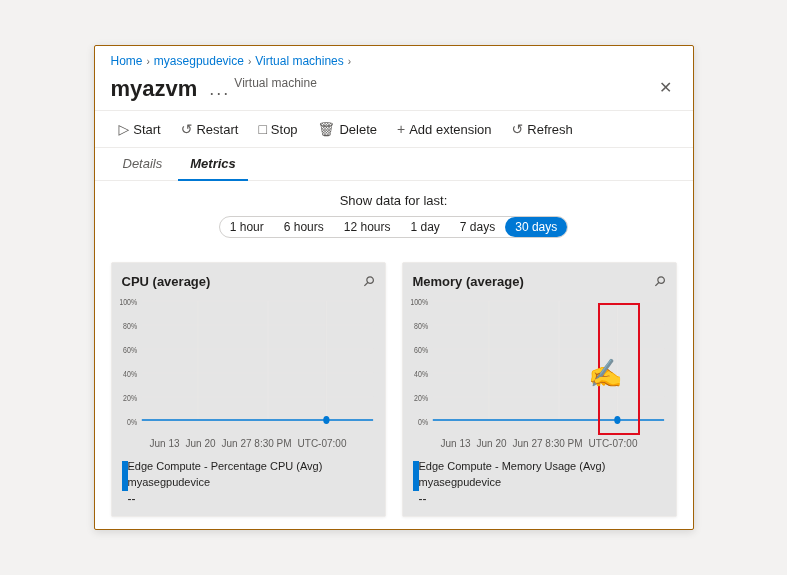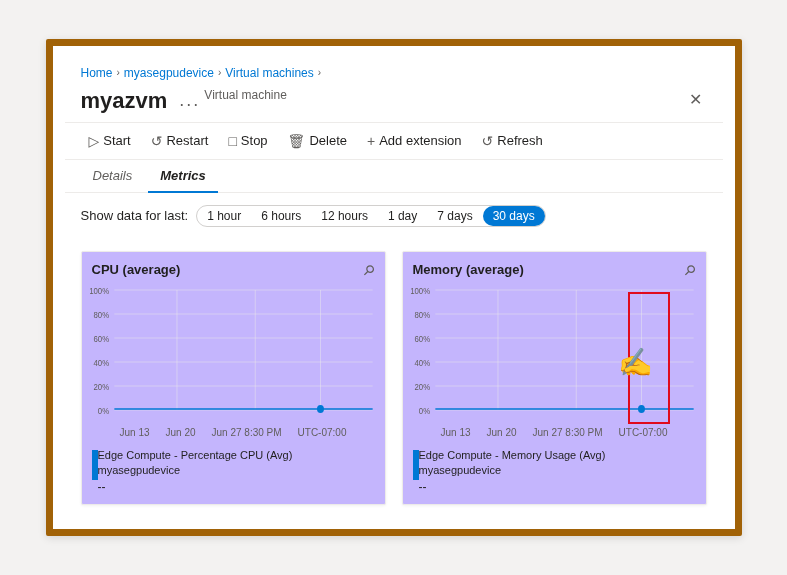--- a/index.html
+++ b/index.html
@@ -8,25 +8,25 @@
       font-size: 13px;
       background: #f3f2f1;
       display: flex;
       justify-content: center;
       align-items: center;
       width: 787px;
       min-height: 575px;
     }
     .panel {
       background: #fff;
-      width: 696px;
-      border: 7px solid #a16207;
+      width: 600px;
+      border: 1px solid #a16207;
       border-radius: 2px;
       box-shadow: 0 2px 8px rgba(0,0,0,0.12);
-      padding: 12px;
+      padding: 0;
     }
     .breadcrumb {
       padding: 8px 16px 4px;
       font-size: 12px;
       color: #0078d4;
       display: flex;
       align-items: center;
       gap: 4px;
     }
     .breadcrumb span { color: #605e5c; }
@@ -112,20 +112,21 @@
       border-bottom: 2px solid #0078d4;
     }
     .content {
       padding: 12px 16px;
     }
     .time-filter-row {
       display: flex;
       align-items: center;
       gap: 8px;
       margin-bottom: 24px;
+      flex-direction: column;
     }
     .time-filter-label {
       font-size: 13px;
       color: #201f1e;
     }
     .time-filters {
       display: flex;
       align-items: flex-start;
       border: 1px solid #d2d0ce;
       border-radius: 16px;
@@ -147,21 +148,21 @@
     }
     .charts-row {
       display: flex;
       gap: 16px;
     }
     .chart-card {
       flex: 1;
       border: 1px solid #edebe9;
       border-radius: 2px;
       padding: 10px;
-      background: #c4b5fd;
+      background: #e5e5e5;
       box-shadow: 0 1px 3px rgba(0,0,0,0.06);
       position: relative;
     }
     .chart-header {
       display: flex;
       justify-content: space-between;
       align-items: center;
       margin-bottom: 4px;
     }
     .chart-title {

